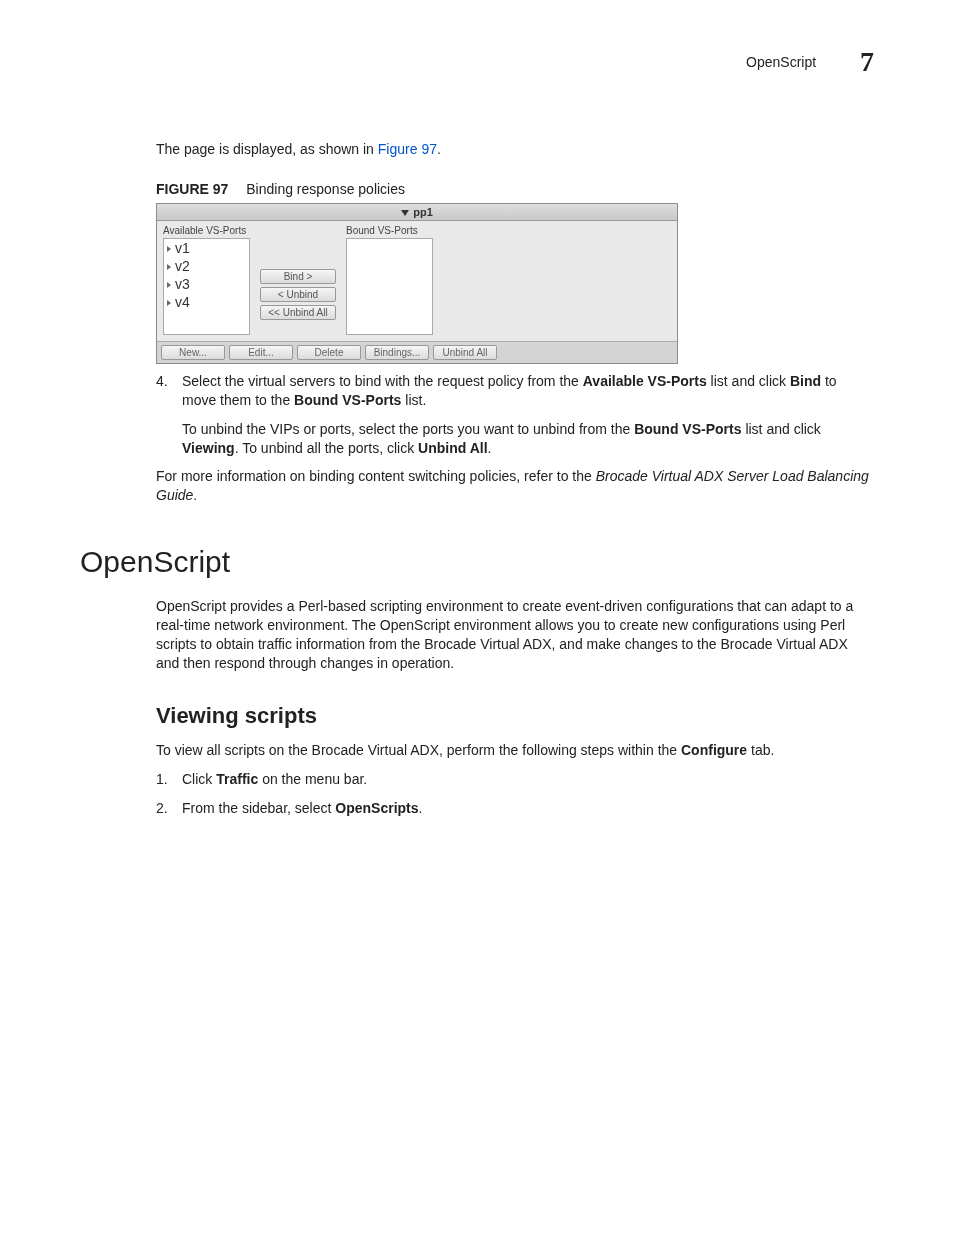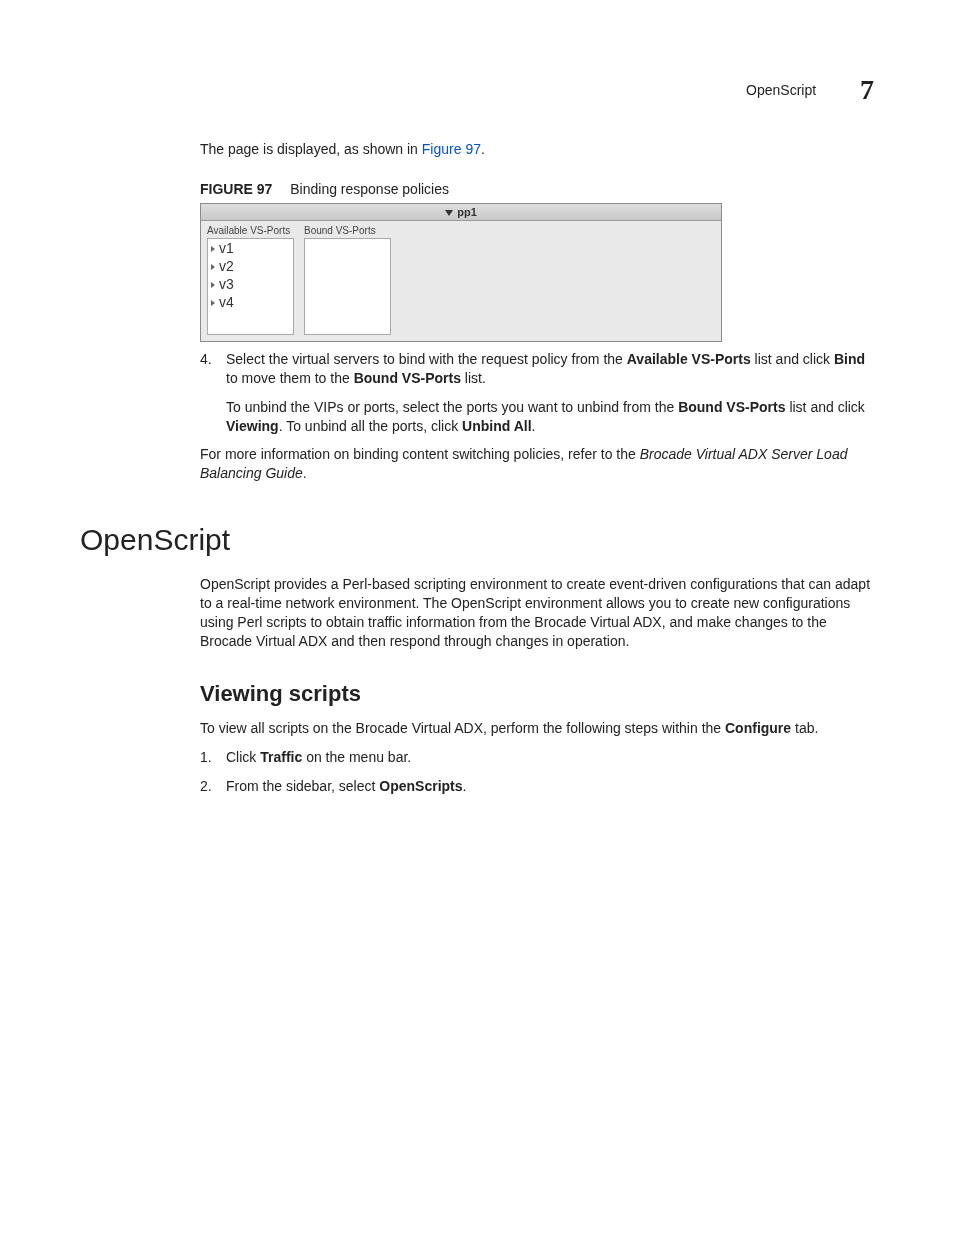--- a/index.html
+++ b/index.html
@@ -12,39 +12,39 @@
   }
   .page {
     width: 954px;
     height: 1235px;
     position: relative;
     box-sizing: border-box;
     padding: 60px 80px 40px 80px;
   }
   .running-header {
     position: absolute;
-    top: 74px;
+    top: 46px;
     right: 80px;
     font-size: 14px;
   }
   .running-header .section-name {
     margin-right: 40px;
     vertical-align: middle;
   }
   .running-header .chapter-num {
     font-family: Georgia, 'Times New Roman', serif;
     font-size: 28px;
     font-weight: bold;
     vertical-align: middle;
   }
   .content {
     margin-top: 80px;
   }
   .body-indent {
-    margin-left: 120px;
+    margin-left: 76px;
   }
   p {
     font-size: 14px;
     line-height: 1.35;
     margin: 0 0 10px 0;
   }
   a.xref {
     color: #0055cc;
     text-decoration: none;
   }
@@ -213,24 +213,36 @@
         <div class="ui-body">
           <div class="col">
             <div class="col-label">Available VS-Ports</div>
             <div class="listbox">
               <div class="item">v1</div>
               <div class="item">v2</div>
               <div class="item">v3</div>
               <div class="item">v4</div>
             </div>
           </div>
+          <div class="midcol">
+            <div class="ui-btn">Bind &gt;</div>
+            <div class="ui-btn">&lt; Unbind</div>
+            <div class="ui-btn">&lt;&lt; Unbind All</div>
+          </div>
           <div class="col">
             <div class="col-label">Bound VS-Ports</div>
             <div class="listbox bound"></div>
           </div>
+        </div>
+        <div class="ui-footer">
+          <div class="ui-btn">New...</div>
+          <div class="ui-btn">Edit...</div>
+          <div class="ui-btn">Delete</div>
+          <div class="ui-btn">Bindings...</div>
+          <div class="ui-btn">Unbind All</div>
         </div>
       </div>
 
       <div class="step">
         <div class="num">4.</div>
         <div class="text">
           <span>Select the virtual servers to bind with the request policy from the </span><span class="bold">Available VS-Ports</span><span> list and click </span><span class="bold">Bind</span><span> to move them to the </span><span class="bold">Bound VS-Ports</span><span> list.</span>
           <div class="sub">
             <span>To unbind the VIPs or ports, select the ports you want to unbind from the </span><span class="bold">Bound VS-Ports</span><span> list and click </span><span class="bold">Viewing</span><span>. To unbind all the ports, click </span><span class="bold">Unbind All</span><span>.</span>
           </div>

